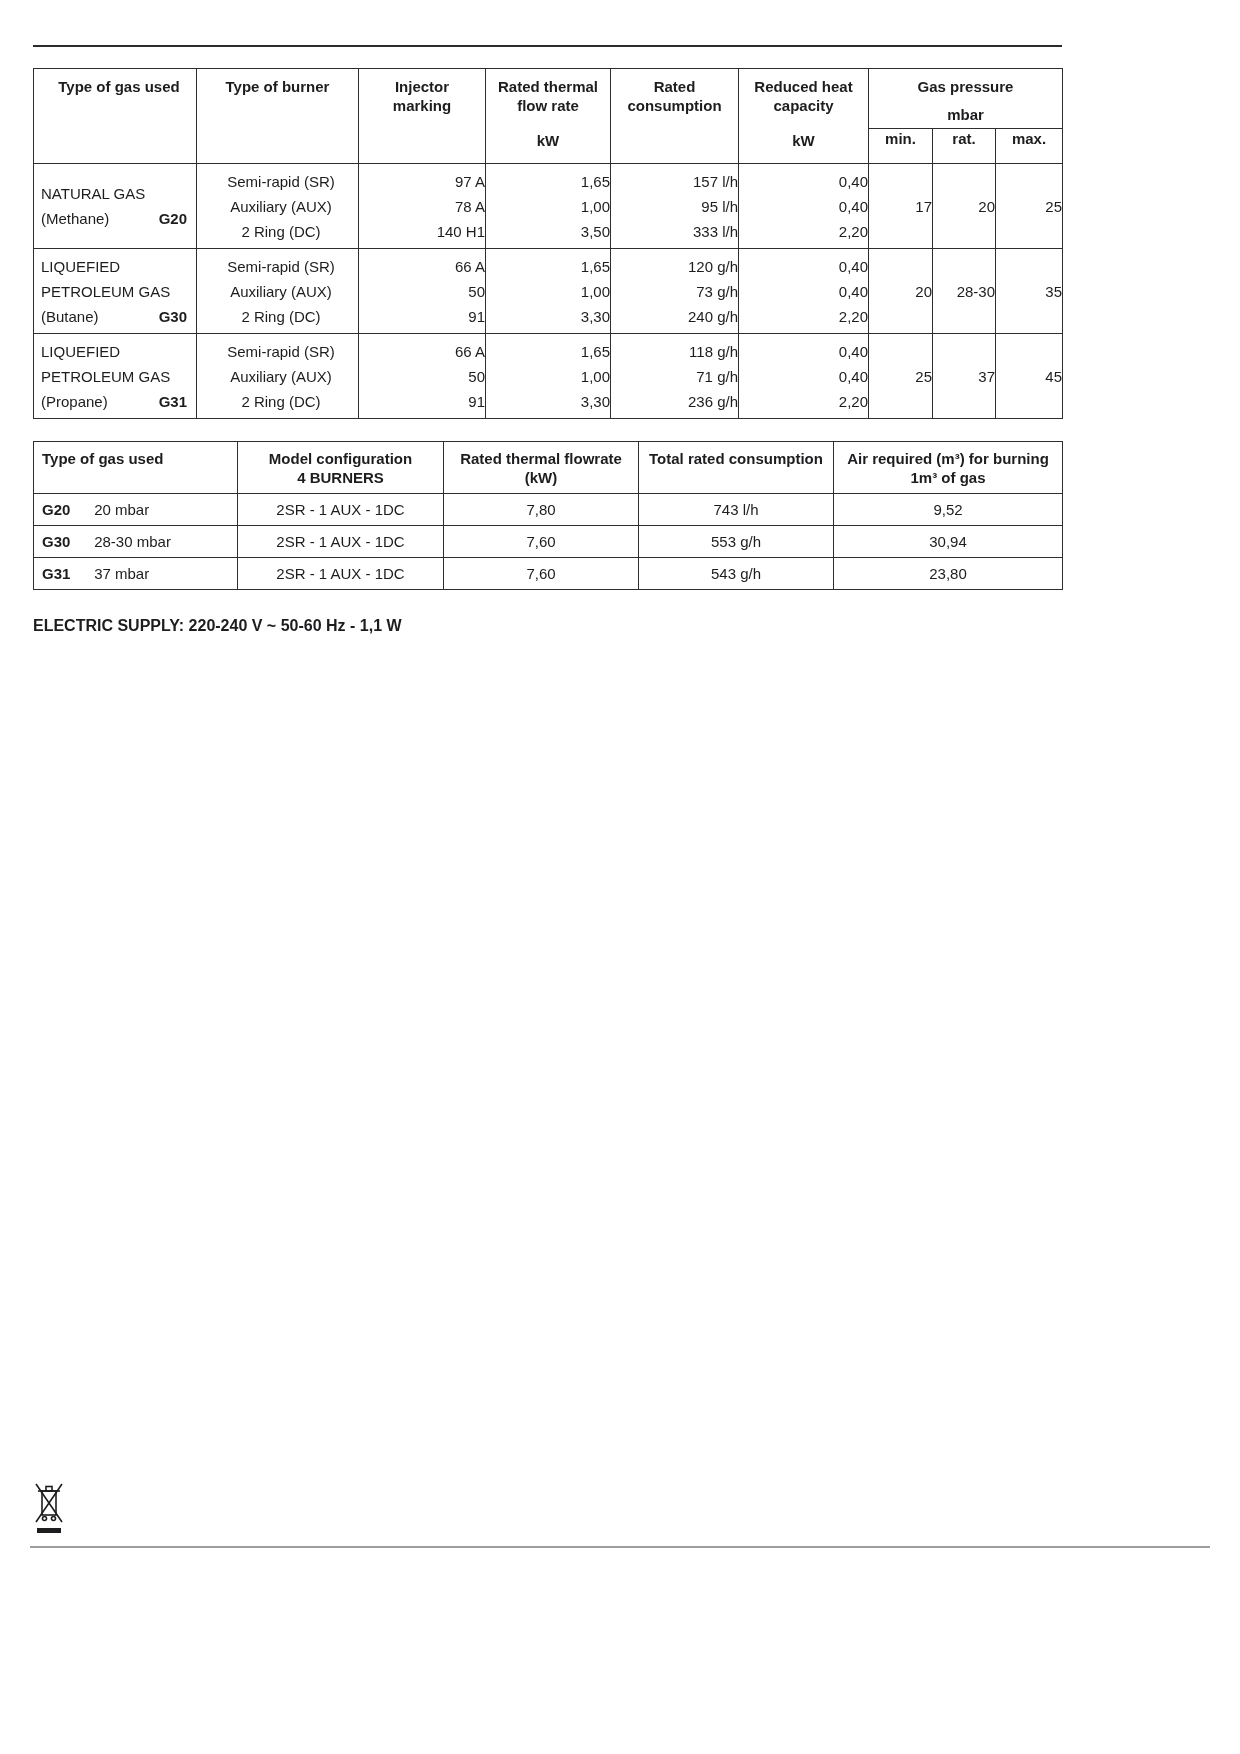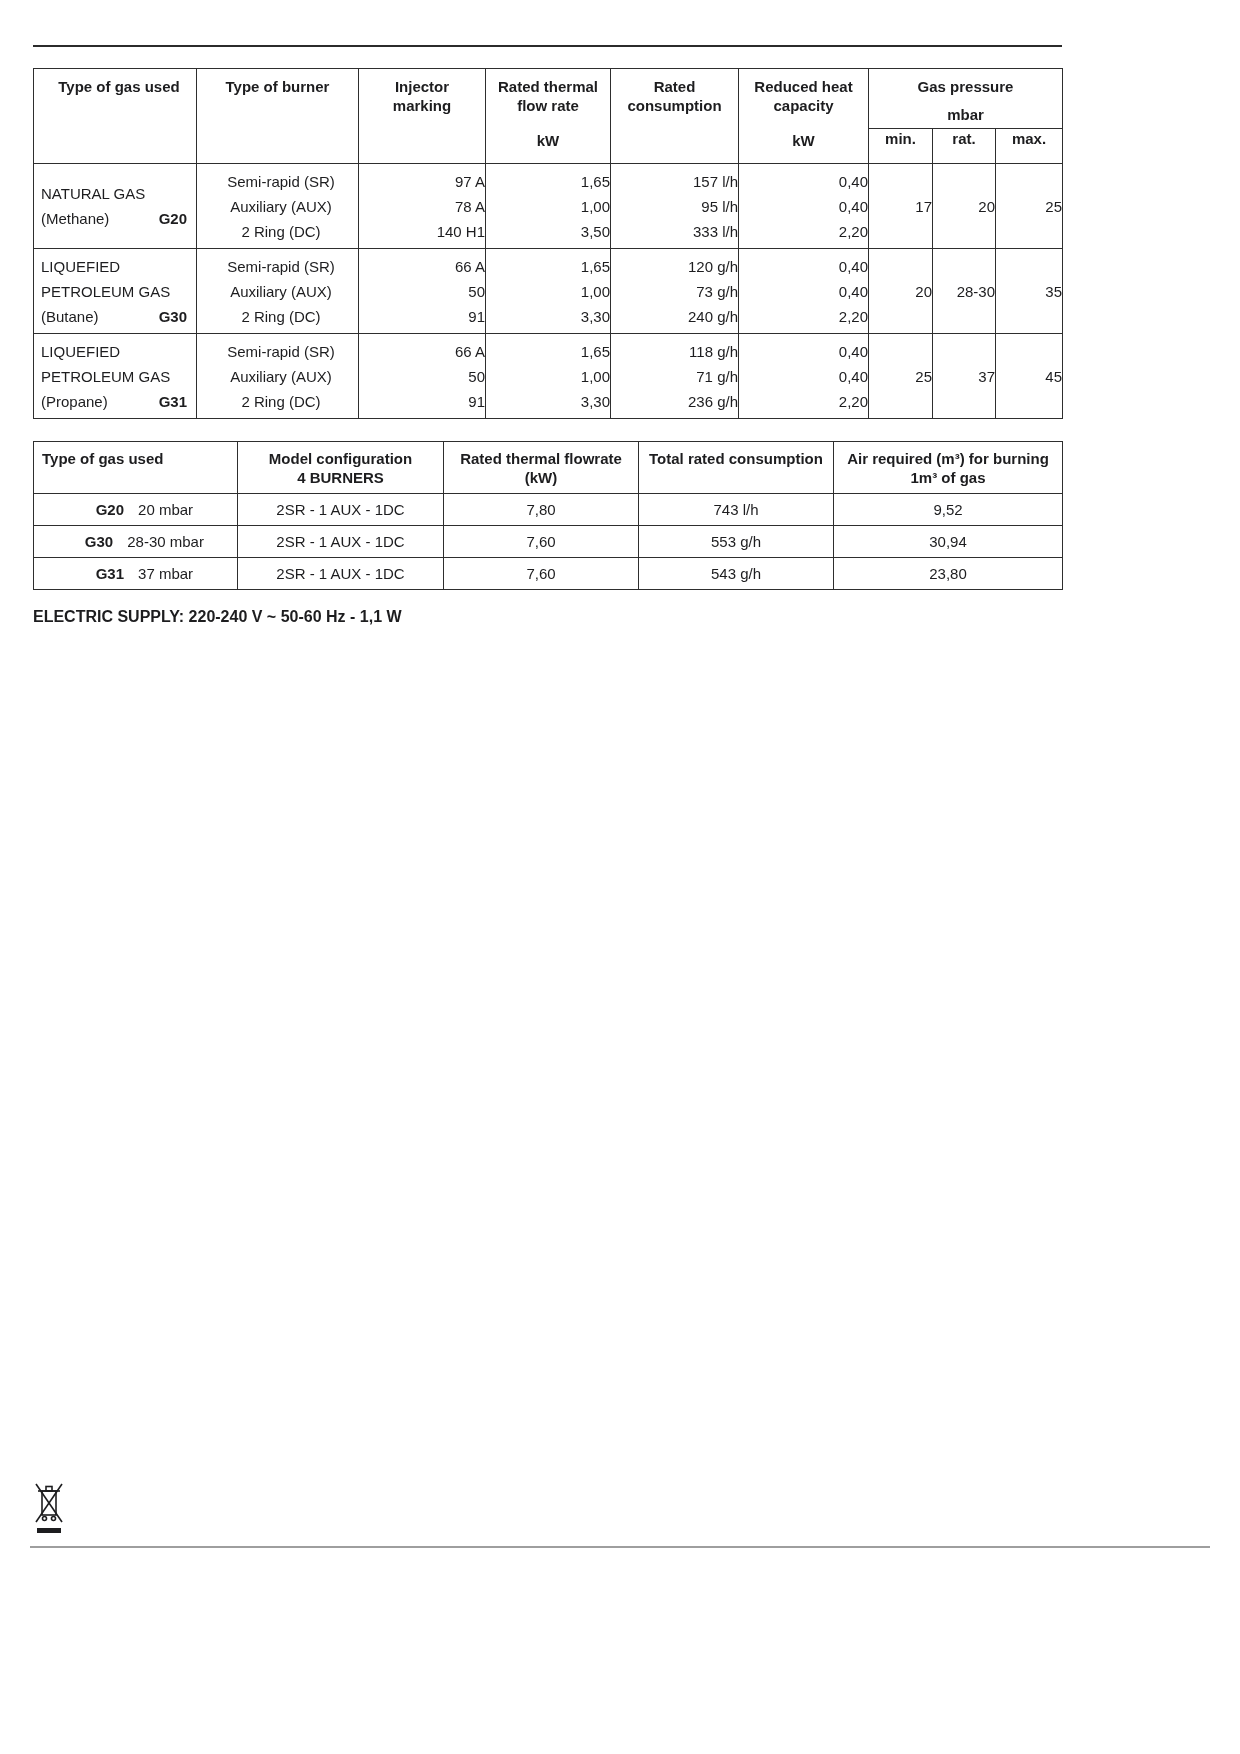--- a/index.html
+++ b/index.html
@@ -38,25 +38,25 @@
   .burner-cell { text-align: center; padding-left: 7px; }
   .num-cell { text-align: right; }
   .gas-code-line { display: flex; justify-content: space-between; align-items: baseline; }
   .gas-code { font-weight: 700; }
 
   .model-table { margin-top: 22px; }
   .model-table thead tr { height: 52px; }
   .model-table tbody tr { height: 32px; }
   .model-table th { font-weight: 700; vertical-align: top; padding-top: 7px; line-height: 19px; }
   .mt-th-gas { text-align: left; padding-left: 8px; }
-  .mt-gas-cell { text-align: center; padding-left: 8px; vertical-align: middle; }
+  .mt-gas-cell { text-align: left; padding-left: 8px; vertical-align: middle; }
   .mt-code { font-weight: 700; display: inline-block; min-width: 48px; }
   .mt-center { text-align: center; vertical-align: middle; }
 
-  .electric { margin-top: 18px; font-size: 16px; font-weight: 700; }
+  .electric { margin-top: 27px; font-size: 16px; font-weight: 700; }
 
   .weee { position: absolute; left: 34px; top: 1480px; }
   .bottom-rule { position: absolute; left: 30px; right: 30px; top: 1546px; height: 2px; background: #9e9e9e; }
 </style>
 </head>
 <body>
 
 <div class="content">
 
   <div class="top-rule"></div>

